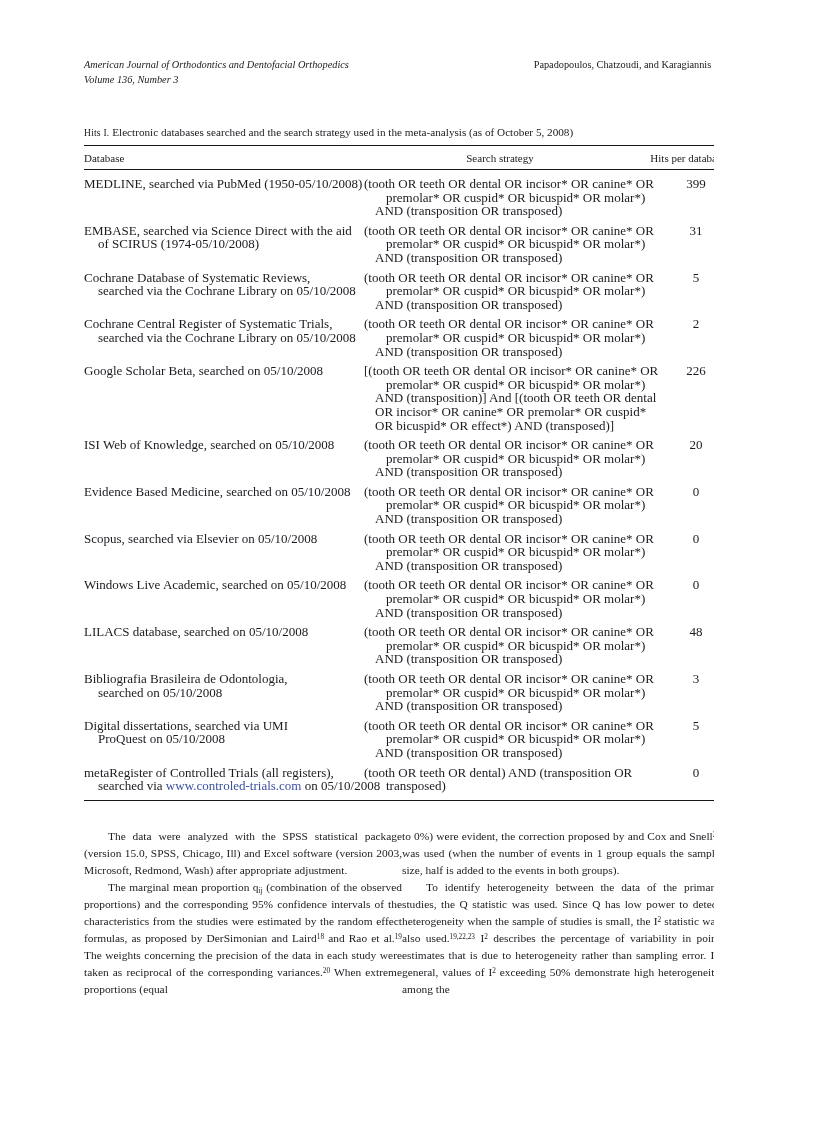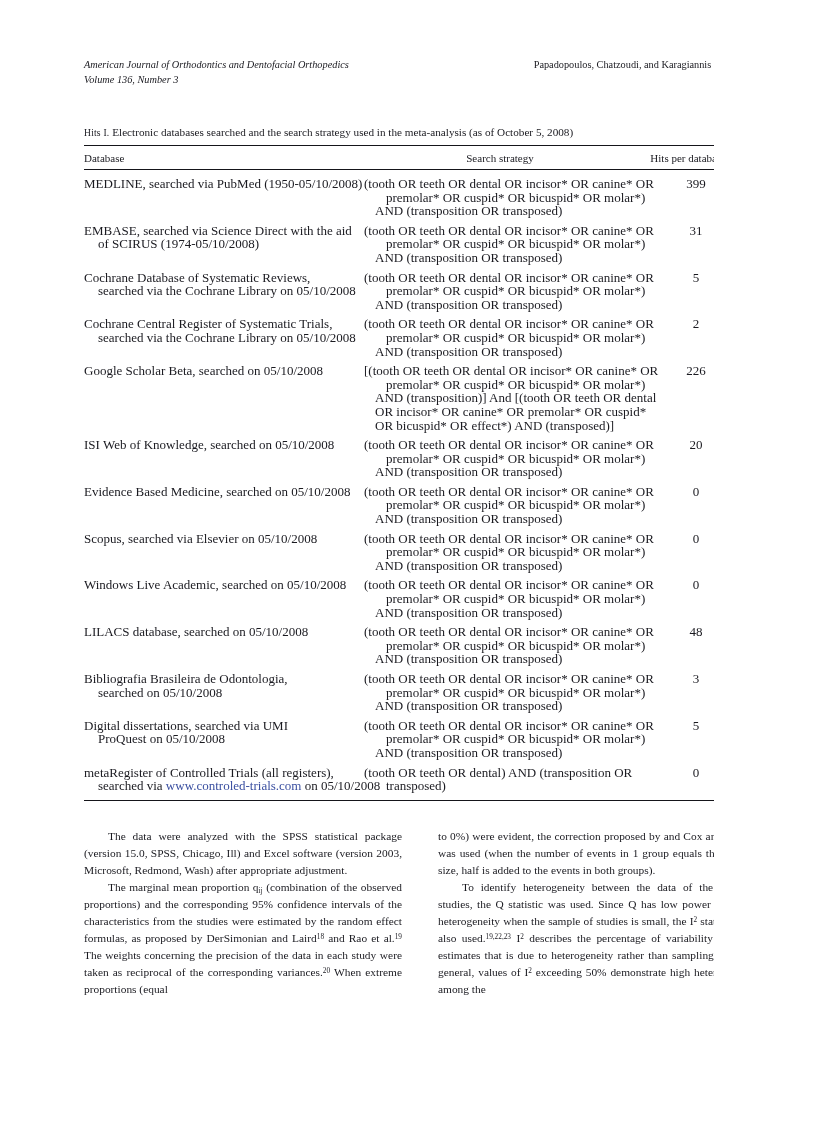--- a/index.html
+++ b/index.html
@@ -119,21 +119,21 @@
     text-decoration: none;
   }
 
   
   .body-cols {
     position: absolute;
     left: 84px;
     top: 828px;
     width: 672px;
     display: flex;
-    justify-content: space-between;
+    justify-content: flex-start;
   }
   .col {
     width: 318px;
     font-size: 11.4px;
     line-height: 17.05px;
     text-align: justify;
     text-justify: inter-word;
   }
   .col p {
     margin: 0;

